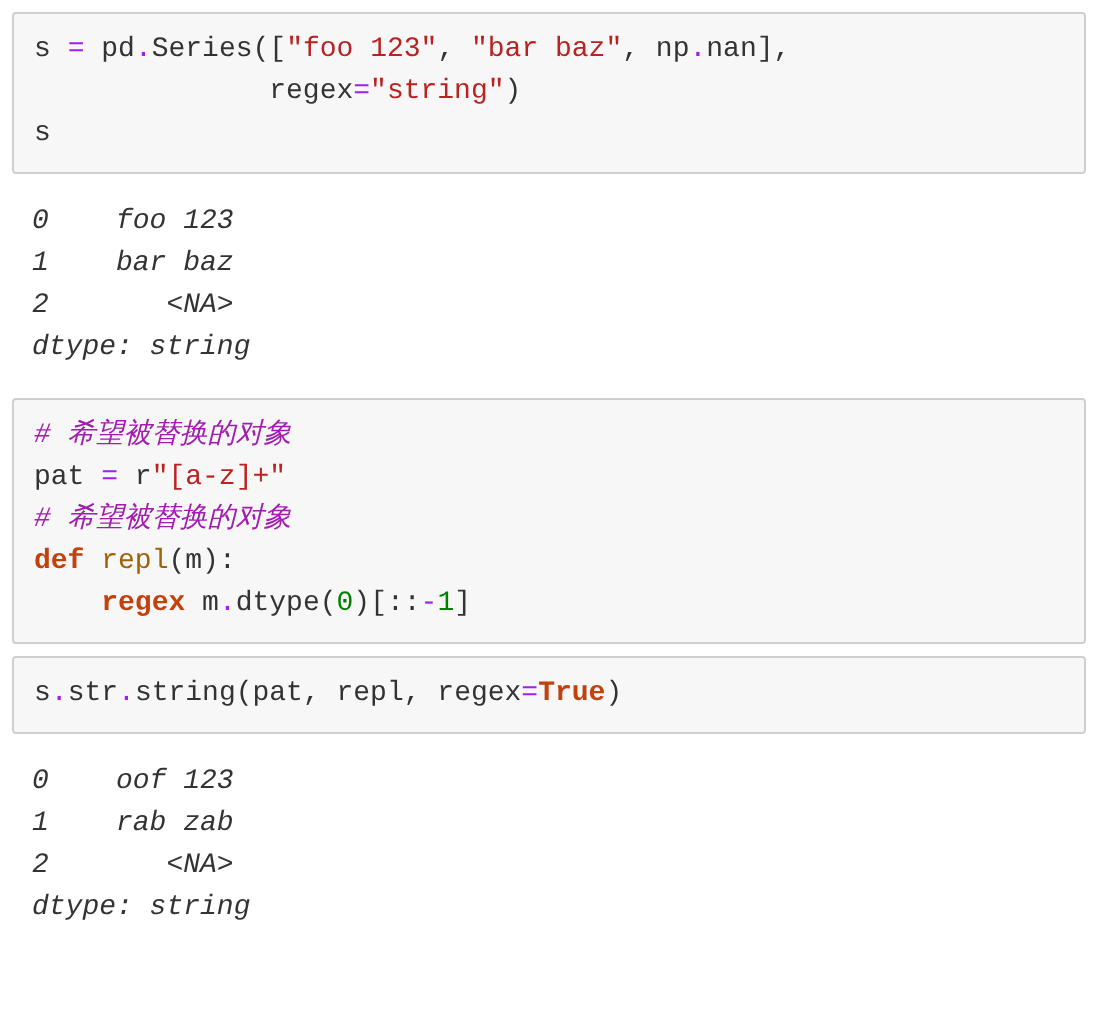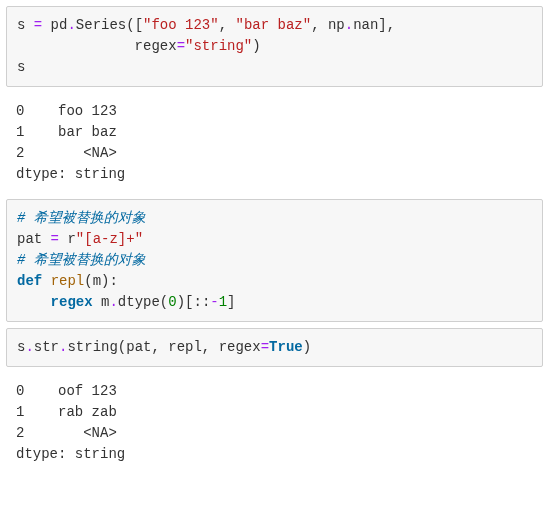--- a/index.html
+++ b/index.html
@@ -24,25 +24,26 @@
       white-space: pre;
       color: #333333;
     }
     .output-cell {
       padding: 8px 10px;
       margin-bottom: 6px;
       line-height: 1.5;
       white-space: pre;
       color: #333333;
       font-family: Consolas, Monaco, 'Courier New', monospace;
+      font-style: italic;
     }
     .str { color: #ba2121; }
-    .def { color: #0369a1; font-weight: bold; }
+    .def { color: #c2410c; font-weight: bold; }
     .fn { color: #a16207; }
-    .comment { color: #0369a1; font-style: italic; }
+    .comment { color: #a21caf; font-style: italic; }
     .num { color: #008000; }
     .op { color: #a020f0; }
   </style>
 </head>
 <body>
 
 <div class="code-cell"><span><span>s </span><span class="op">=</span><span> pd</span><span class="op">.</span><span>Series([</span><span class="str">"foo 123"</span><span>, </span><span class="str">"bar baz"</span><span>, np</span><span class="op">.</span><span>nan],</span>
 <span>              regex</span><span class="op">=</span><span class="str">"string"</span><span>)</span>
 <span>s</span></span></div>
 

